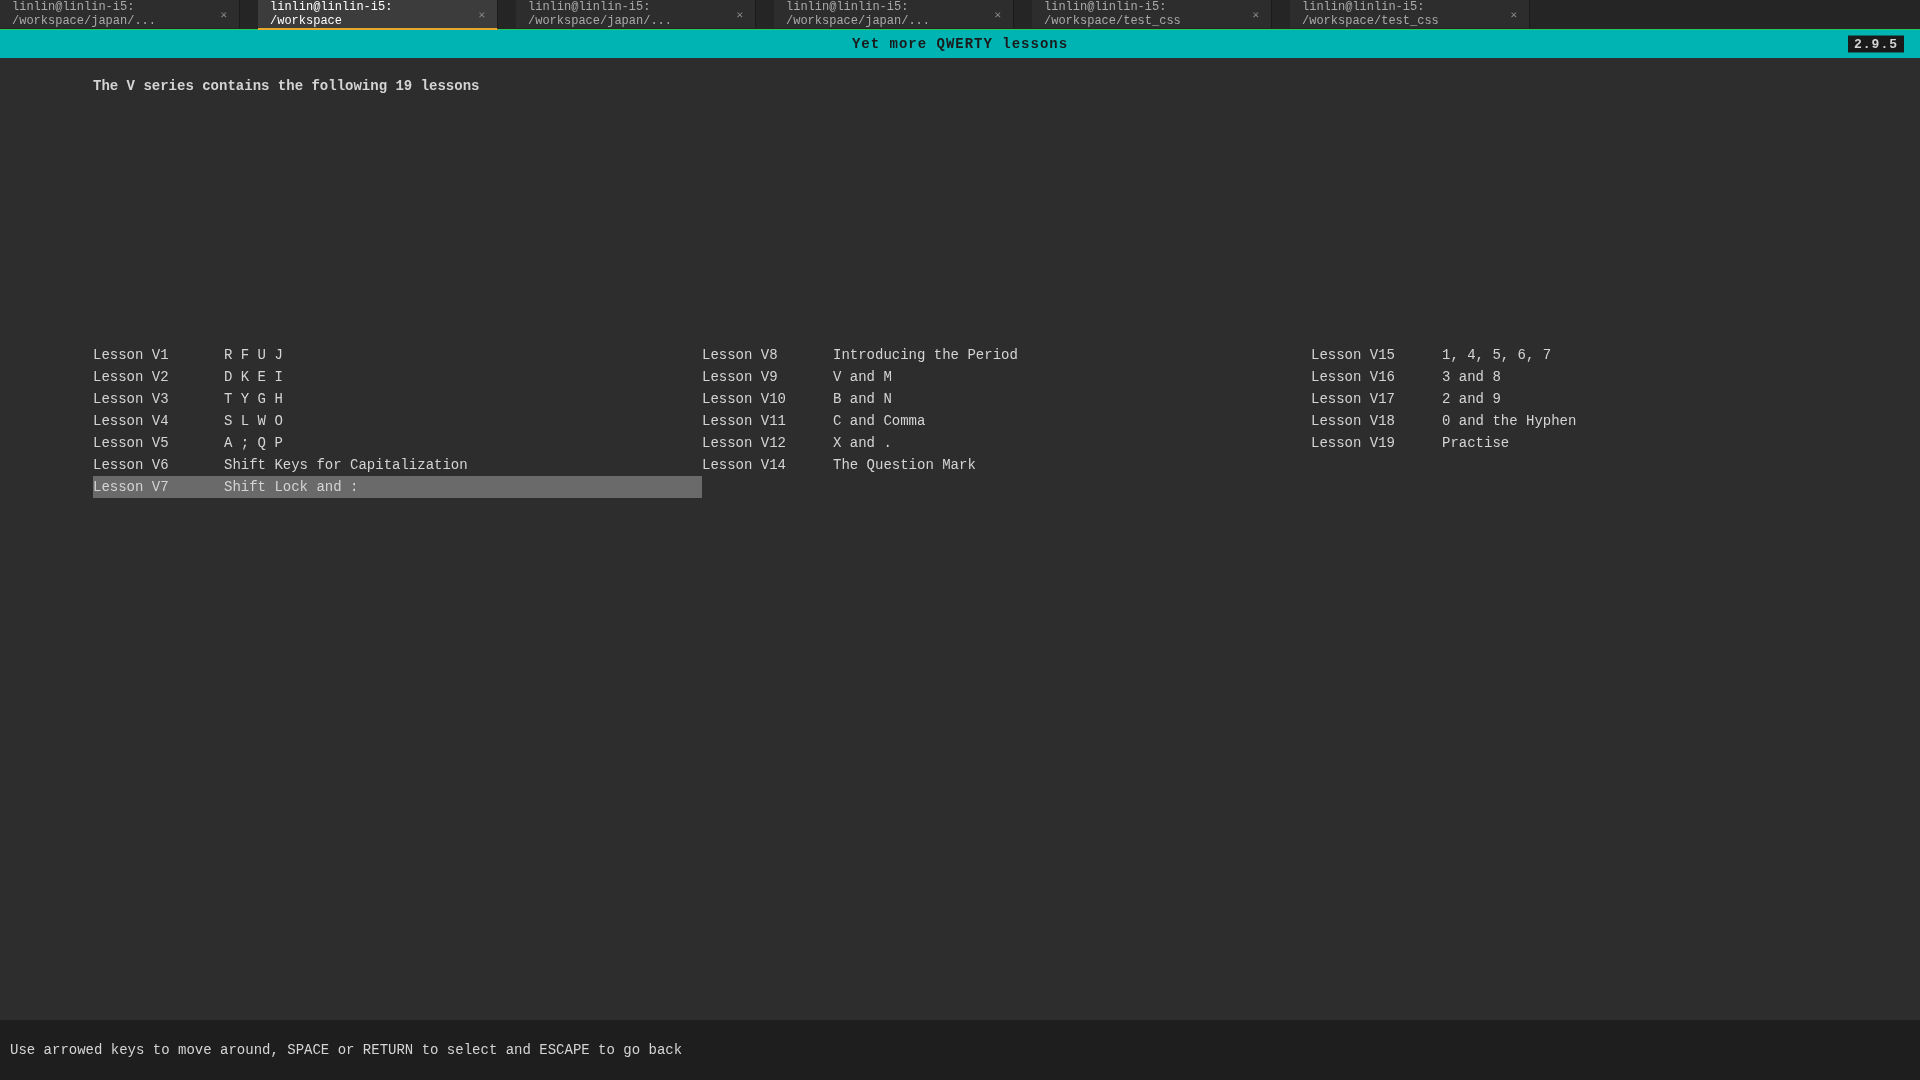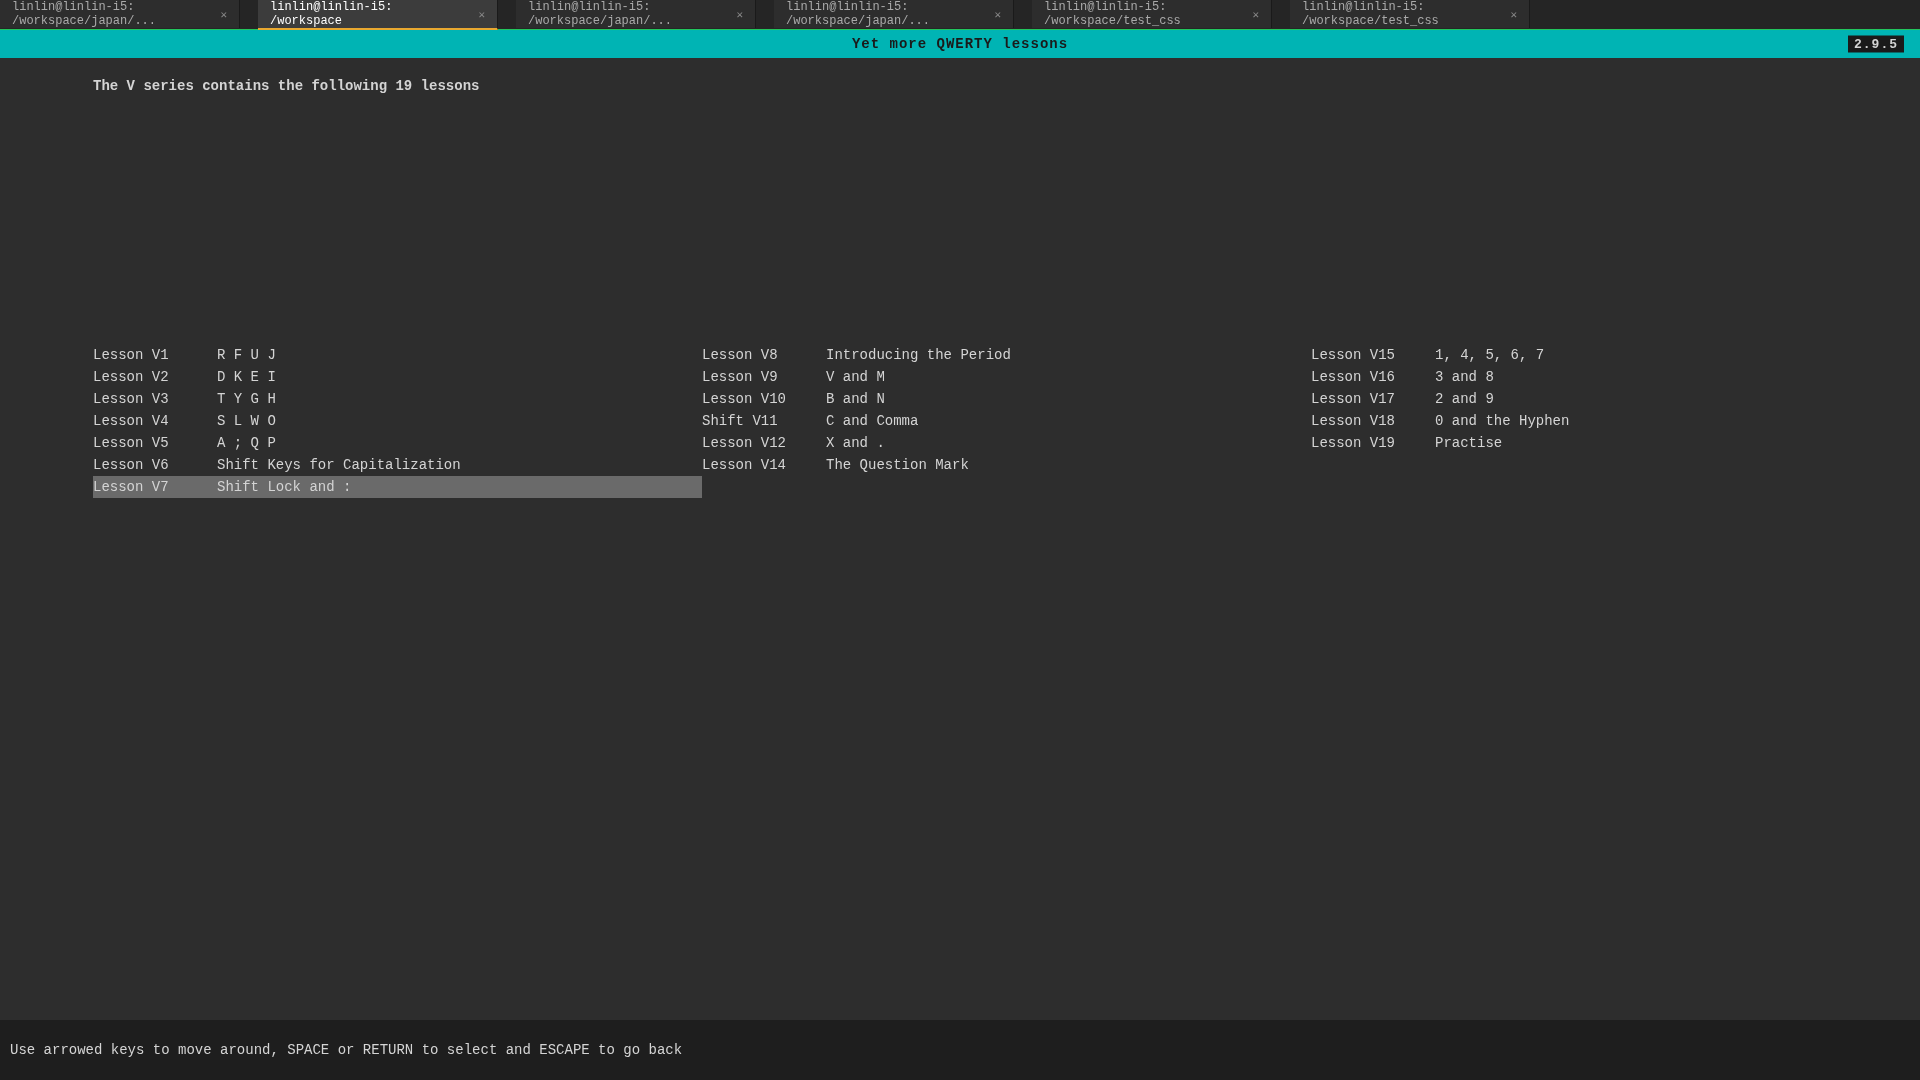--- a/index.html
+++ b/index.html
@@ -100,21 +100,21 @@
       gap: 0;
       margin-top: 250px;
     }
 
     .lessons-column {
       flex: 1;
     }
 
     .lesson-item {
       display: flex;
-      gap: 4px;
+      gap: 11px;
       padding: 3px 0;
       font-family: 'Courier New', Courier, monospace;
       font-size: 14px;
       color: #d4d4d4;
       cursor: pointer;
     }
 
     .lesson-item.selected {
       background-color: #6a6a6a;
       color: #fff;
@@ -220,21 +220,21 @@
       </div>
       <div class="lesson-item">
         <span class="lesson-id">Lesson V9</span>
         <span class="lesson-title">V and M</span>
       </div>
       <div class="lesson-item">
         <span class="lesson-id">Lesson V10</span>
         <span class="lesson-title">B and N</span>
       </div>
       <div class="lesson-item">
-        <span class="lesson-id">Shift V11</span>
+        <span class="lesson-id">Lesson V11</span>
         <span class="lesson-title">C and Comma</span>
       </div>
       <div class="lesson-item">
         <span class="lesson-id">Lesson V12</span>
         <span class="lesson-title">X and .</span>
       </div>
       <div class="lesson-item">
         <span class="lesson-id">Lesson V14</span>
         <span class="lesson-title">The Question Mark</span>
       </div>

